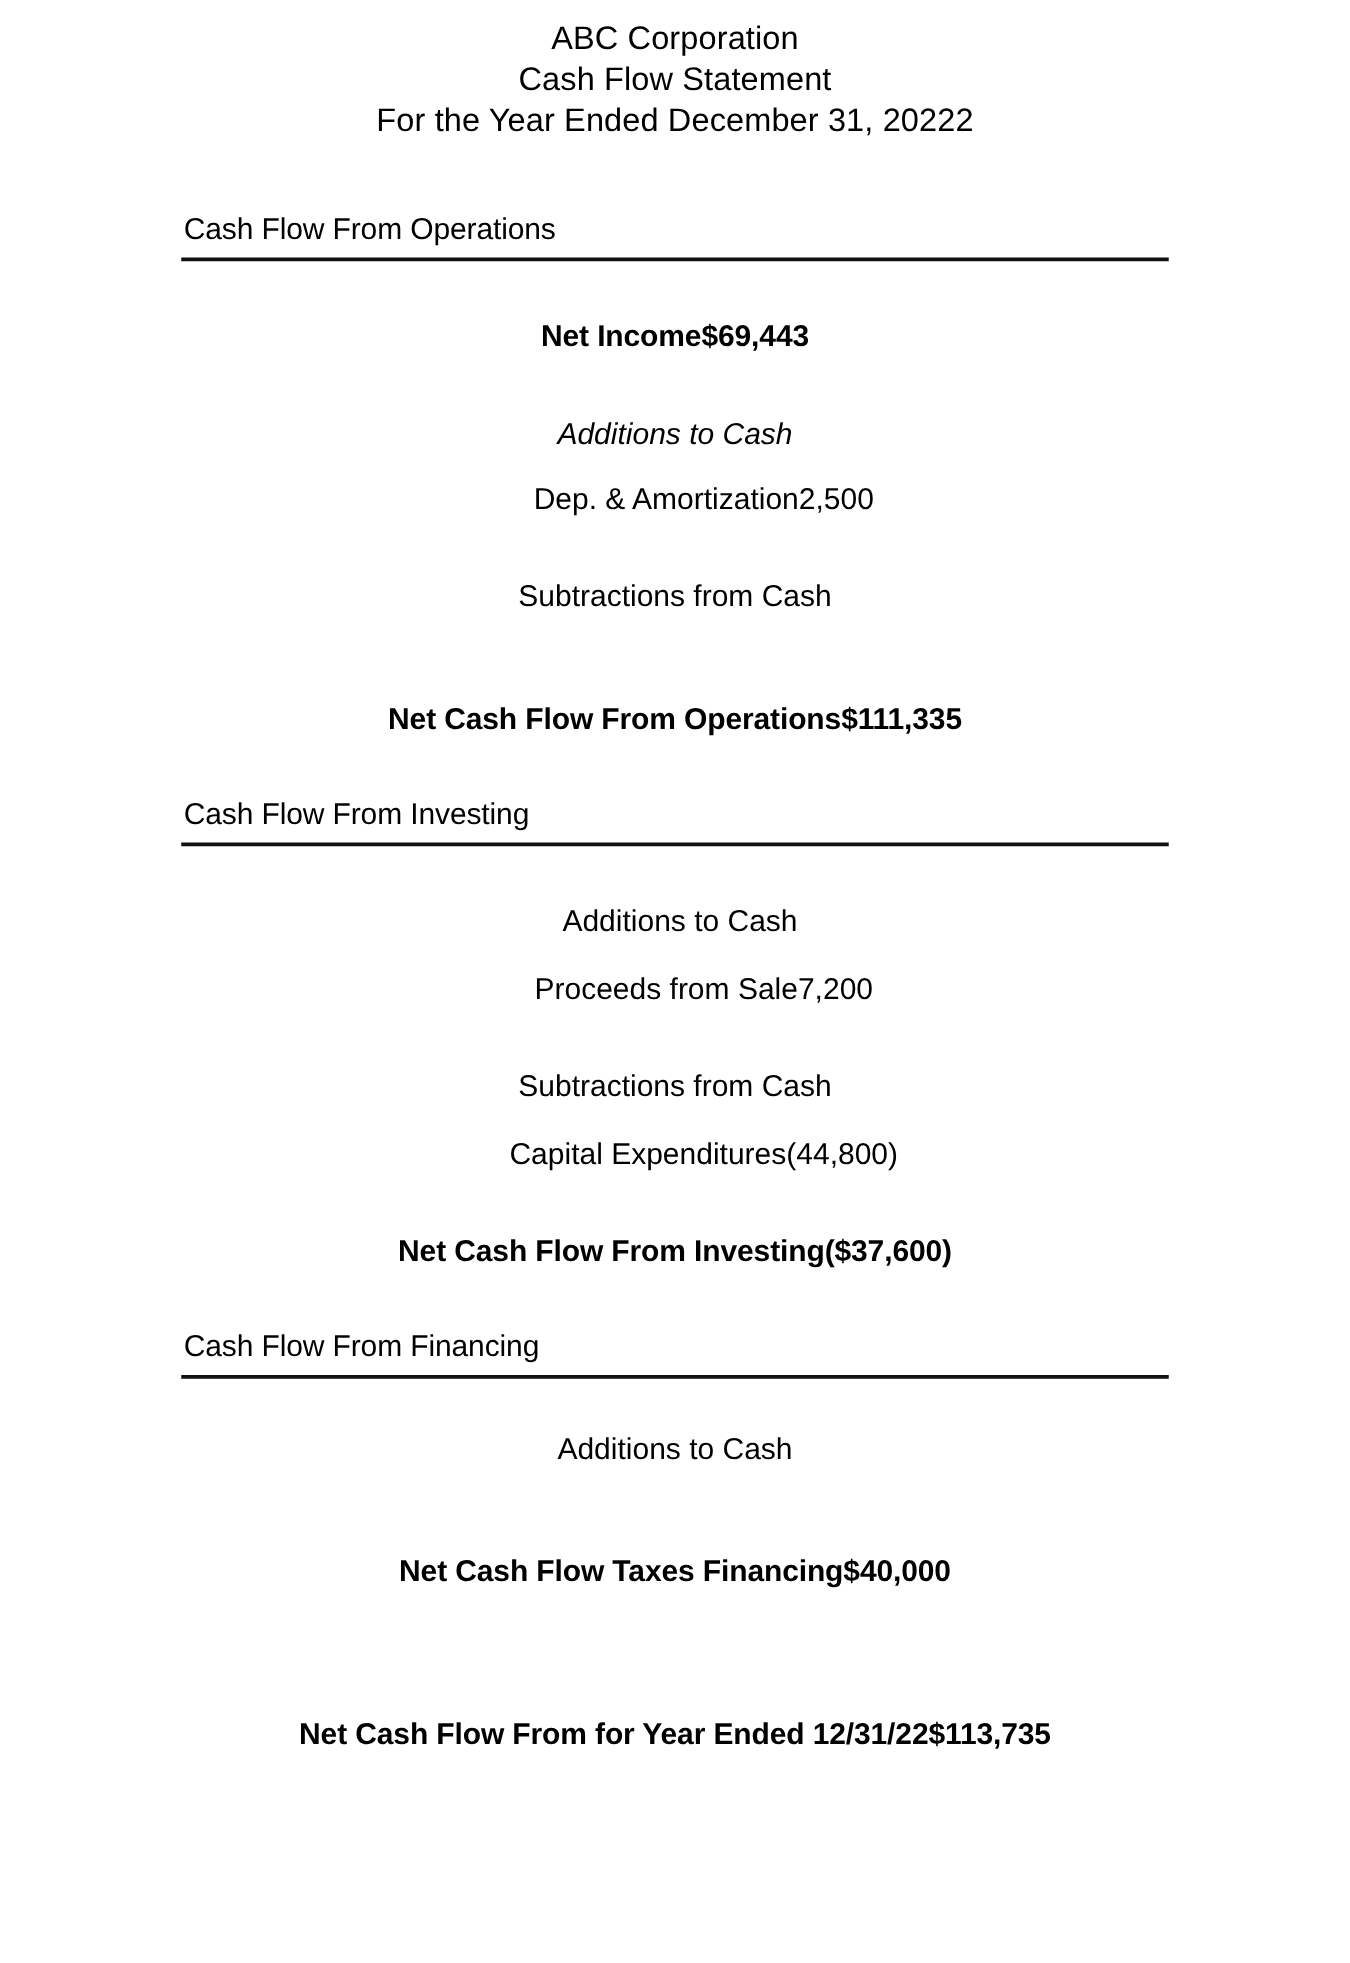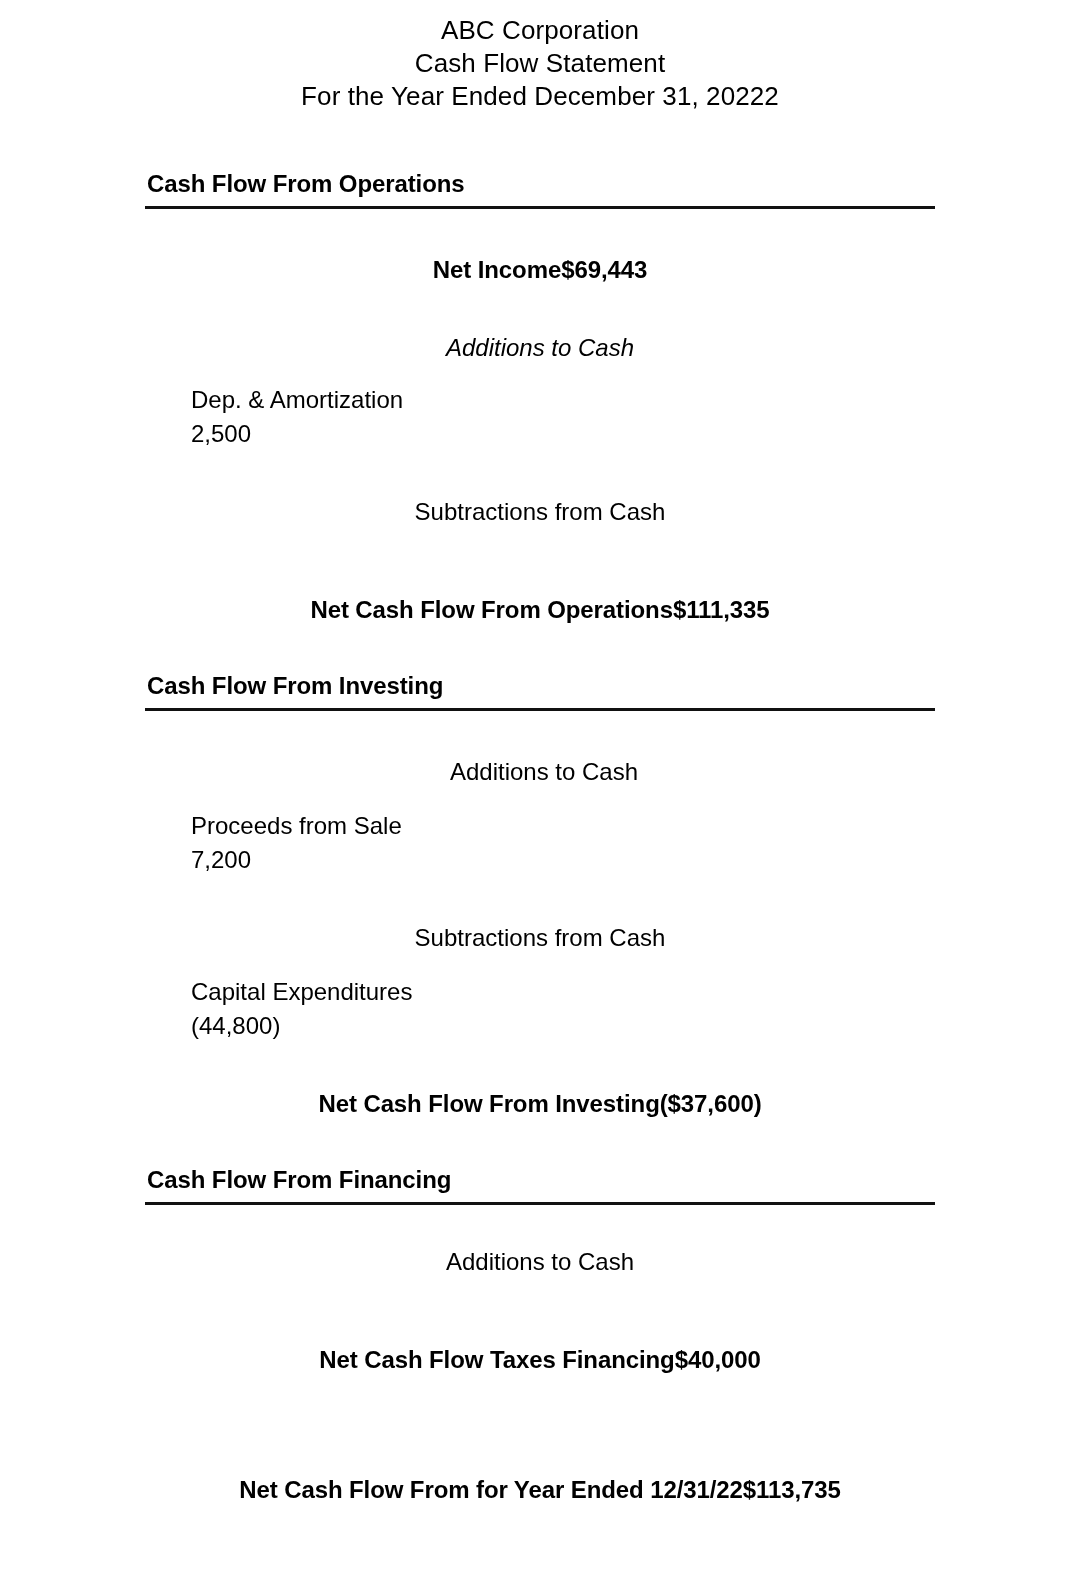--- a/index.html
+++ b/index.html
@@ -42,21 +42,21 @@
     margin: 0 auto;
     width: 790px;          
     padding-left: 0;
     margin-top: 56px;
   }
 
   
   .section-head {
     font-size: 24px;
     line-height: 30px;
-    font-weight: 700;
+    font-weight: 400;
     letter-spacing: -0.1px;
     border-bottom: 3px solid #111111;
     padding-bottom: 7px;
     margin: 0;
     white-space: pre;
   }
   .section-head.indent-1 { padding-left: 2px; }
 
   
   .row {
@@ -74,21 +74,21 @@
     font-variant-numeric: tabular-nums;
   }
 
   .row.total { font-weight: 700; letter-spacing: -0.1px; }
   .row.sub   { font-weight: 400; }
   .row.italic-label .label { font-style: italic; }
 
   
   .ind-0 { padding-left: 0px; }
   .ind-0b { padding-left: 8px; }
-  .ind-1 { padding-left: 46px; flex-direction: column; }
+  .ind-1 { padding-left: 46px; }
   .ind-1b { padding-left: 51px; }
   .sp-18 { height: 18px; }
   .sp-20 { height: 20px; }
   .sp-40 { height: 40px; }
   .sp-44 { height: 44px; }
   .sp-76 { height: 76px; }
 </style>
 </head>
 <body>
 

